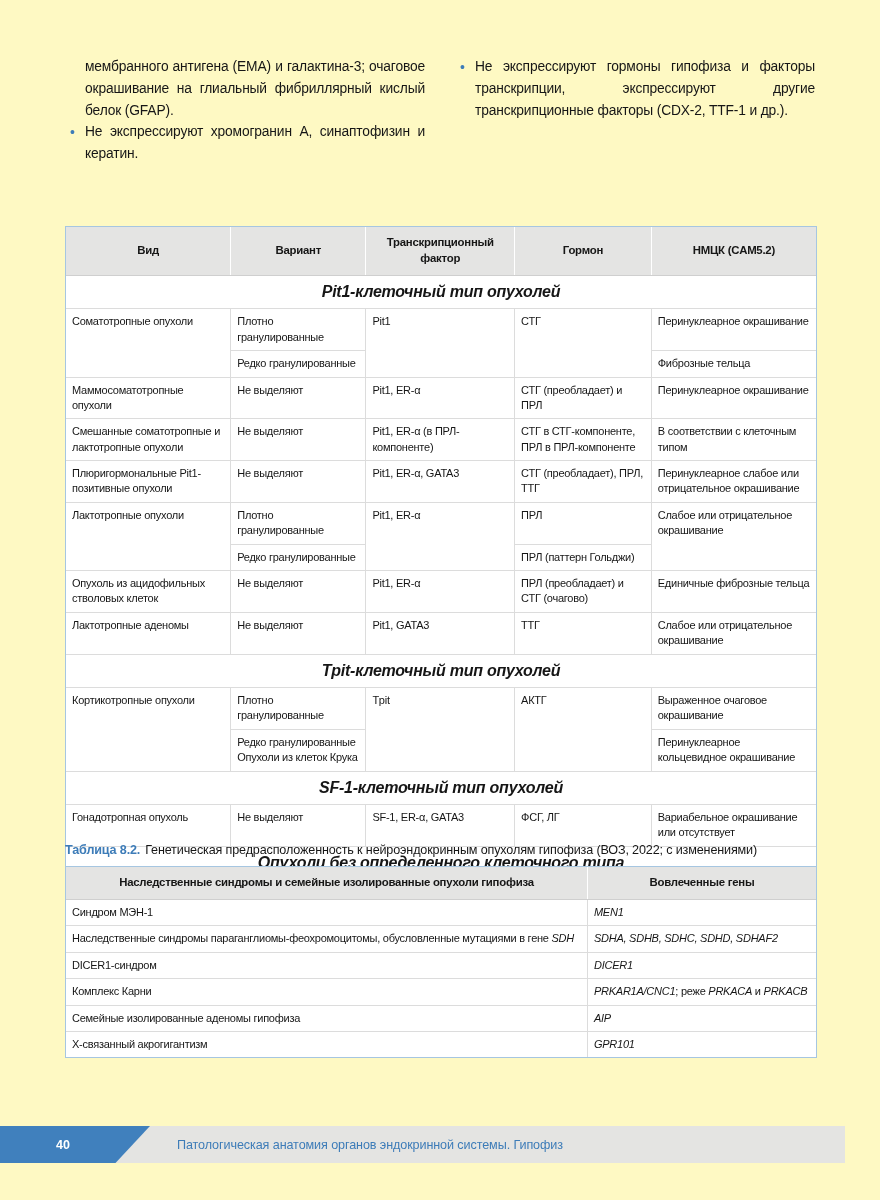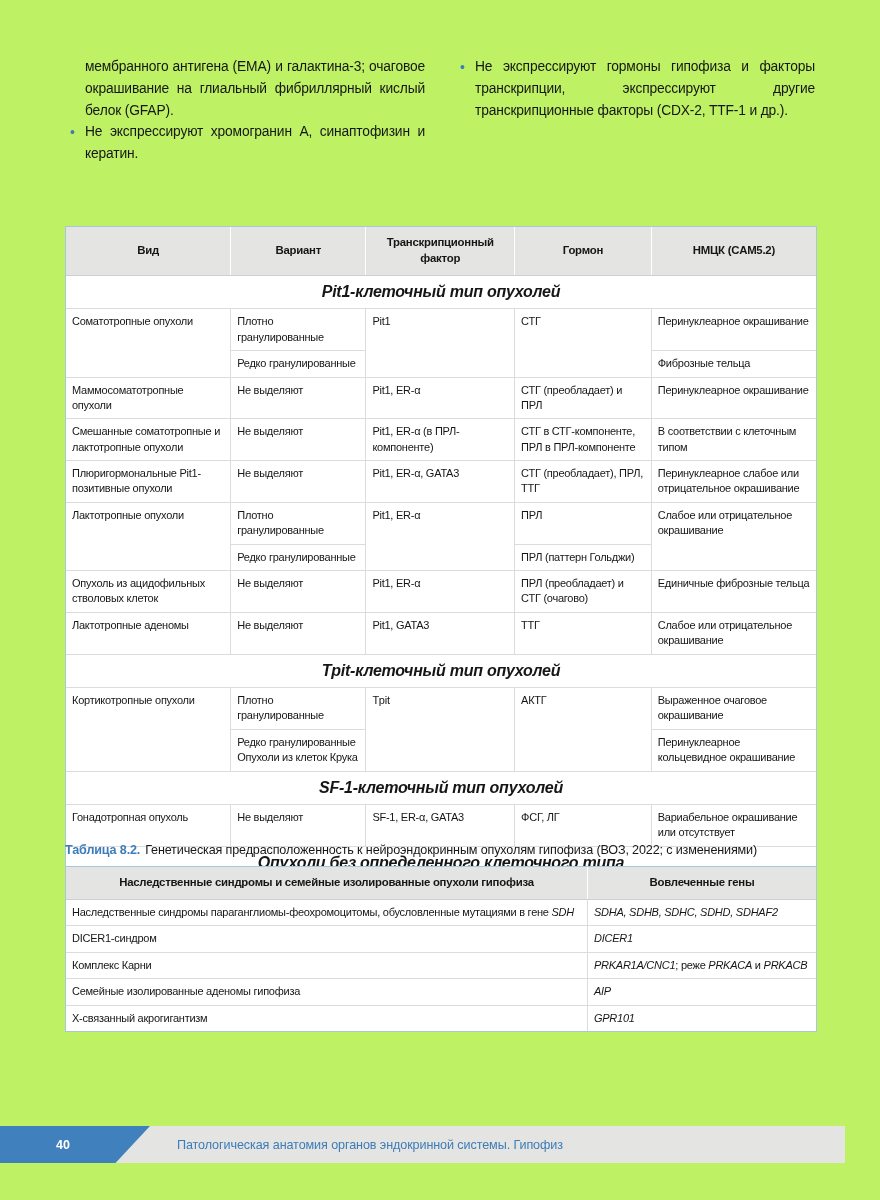--- a/index.html
+++ b/index.html
@@ -2,21 +2,21 @@
 <html style="--accent: #3d7cb8; --footer_tab: #4080bd; --footer_bg: #e4e4e2; --header_bg: #e4e4e3; --border_outer: #a6c6e1; --border_inner: #dcdcdc;"><head>
 <meta charset="utf-8">
 <style>
   html,body{margin:0;padding:0;}
   body{
     width:880px;height:1200px;position:relative;overflow:hidden;
     background:#ffffff;color:#161616;
     font-family:"Liberation Sans", sans-serif;
     -webkit-font-smoothing:antialiased;
   }
-  .page{position:absolute;inset:0;background:#bef264;}
+  .page{position:absolute;inset:0;background:#fef9c3;}
 
   
   .intro{position:absolute;top:56px;left:65px;width:750px;display:flex;gap:30px;}
   .col{width:360px;font-size:13.8px;line-height:1.58;letter-spacing:-0.15px;text-align:justify;}
   .cont{margin:0 0 0 20px;}
   ul.bullets{margin:0;padding:0 0 0 20px;list-style:none;}
   ul.bullets li{position:relative;}
   ul.bullets li::before{
     content:"\2022";position:absolute;left:-15px;top:0;
     color:var(--accent,#3d7cb8);font-size:14px;
@@ -216,20 +216,24 @@
           <col style="width: 30.5%;">
         </colgroup>
         <thead>
           <tr>
             <th>Наследственные синдромы и семейные изолированные опухоли гипофиза</th>
             <th>Вовлеченные гены</th>
           </tr>
         </thead>
         <tbody>
           <tr>
+            <td>Синдром МЭН-1</td>
+            <td><em>MEN1</em></td>
+          </tr>
+          <tr>
             <td><span>Наследственные синдромы параганглиомы-феохромоцитомы, обусловленные мутациями в гене </span><em>SDH</em></td>
             <td><em>SDHA, SDHB, SDHC, SDHD, SDHAF2</em></td>
           </tr>
           <tr>
             <td>DICER1-синдром</td>
             <td><em>DICER1</em></td>
           </tr>
           <tr>
             <td>Комплекс Карни</td>
             <td><em>PRKAR1A/CNC1</em><span>; реже </span><em>PRKACA</em><span> и </span><em>PRKACB</em></td>

